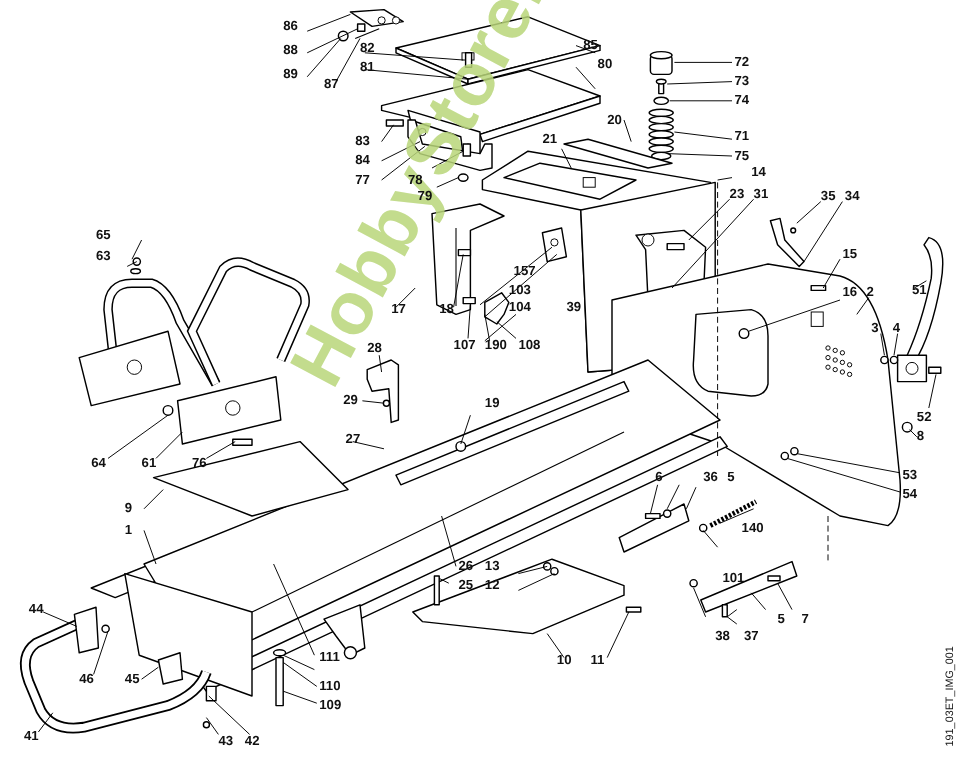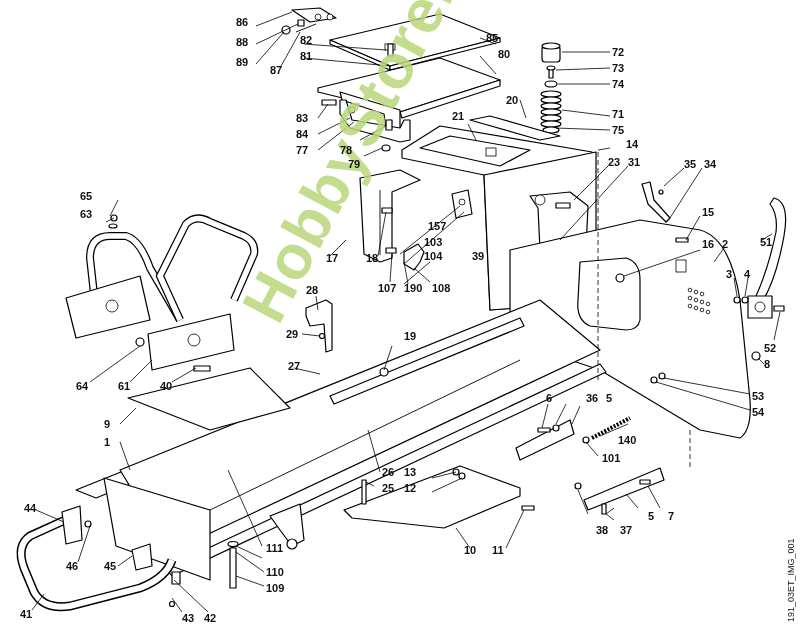--- a/index.html
+++ b/index.html
@@ -316,21 +316,21 @@
 <div class="lbl" style="left:726px;top:268px">3</div>
 <div class="lbl" style="left:744px;top:268px">4</div>
 <div class="lbl" style="left:764px;top:342px">52</div>
 <div class="lbl" style="left:764px;top:358px">8</div>
 <div class="lbl" style="left:752px;top:390px">53</div>
 <div class="lbl" style="left:752px;top:406px">54</div>
 <div class="lbl" style="left:80px;top:190px">65</div>
 <div class="lbl" style="left:80px;top:208px">63</div>
 <div class="lbl" style="left:76px;top:380px">64</div>
 <div class="lbl" style="left:118px;top:380px">61</div>
-<div class="lbl" style="left:160px;top:380px">40</div>
+<div class="lbl" style="left:160px;top:380px">76</div>
 <div class="lbl" style="left:326px;top:252px">17</div>
 <div class="lbl" style="left:366px;top:252px">18</div>
 <div class="lbl" style="left:428px;top:220px">157</div>
 <div class="lbl" style="left:424px;top:236px">103</div>
 <div class="lbl" style="left:424px;top:250px">104</div>
 <div class="lbl" style="left:472px;top:250px">39</div>
 <div class="lbl" style="left:378px;top:282px">107</div>
 <div class="lbl" style="left:404px;top:282px">190</div>
 <div class="lbl" style="left:432px;top:282px">108</div>
 <div class="lbl" style="left:306px;top:284px">28</div>
@@ -342,21 +342,21 @@
 <div class="lbl" style="left:382px;top:466px">26</div>
 <div class="lbl" style="left:404px;top:466px">13</div>
 <div class="lbl" style="left:382px;top:482px">25</div>
 <div class="lbl" style="left:404px;top:482px">12</div>
 <div class="lbl" style="left:464px;top:544px">10</div>
 <div class="lbl" style="left:492px;top:544px">11</div>
 <div class="lbl" style="left:546px;top:392px">6</div>
 <div class="lbl" style="left:586px;top:392px">36</div>
 <div class="lbl" style="left:606px;top:392px">5</div>
 <div class="lbl" style="left:618px;top:434px">140</div>
-<div class="lbl" style="left:602px;top:452px">101</div>
+<div class="lbl" style="left:602px;top:476px">101</div>
 <div class="lbl" style="left:596px;top:524px">38</div>
 <div class="lbl" style="left:620px;top:524px">37</div>
 <div class="lbl" style="left:648px;top:510px">5</div>
 <div class="lbl" style="left:668px;top:510px">7</div>
 <div class="lbl" style="left:24px;top:502px">44</div>
 <div class="lbl" style="left:66px;top:560px">46</div>
 <div class="lbl" style="left:104px;top:560px">45</div>
 <div class="lbl" style="left:20px;top:608px">41</div>
 <div class="lbl" style="left:182px;top:612px">43</div>
 <div class="lbl" style="left:204px;top:612px">42</div>

